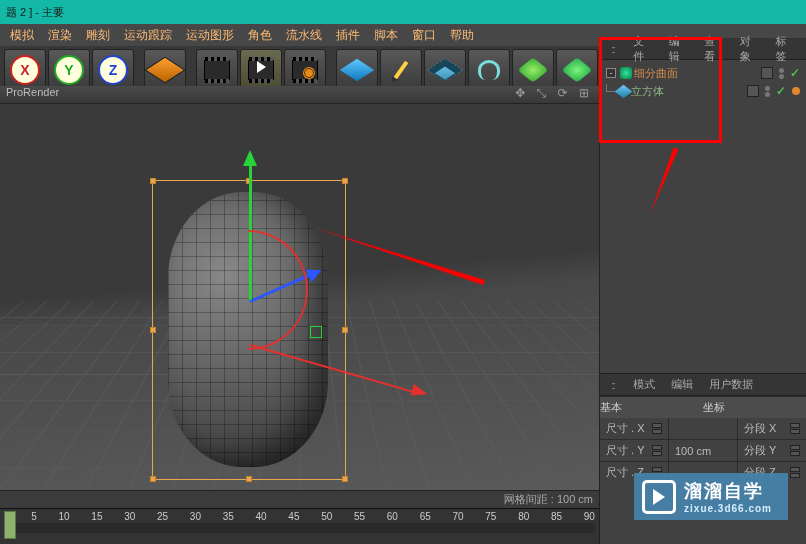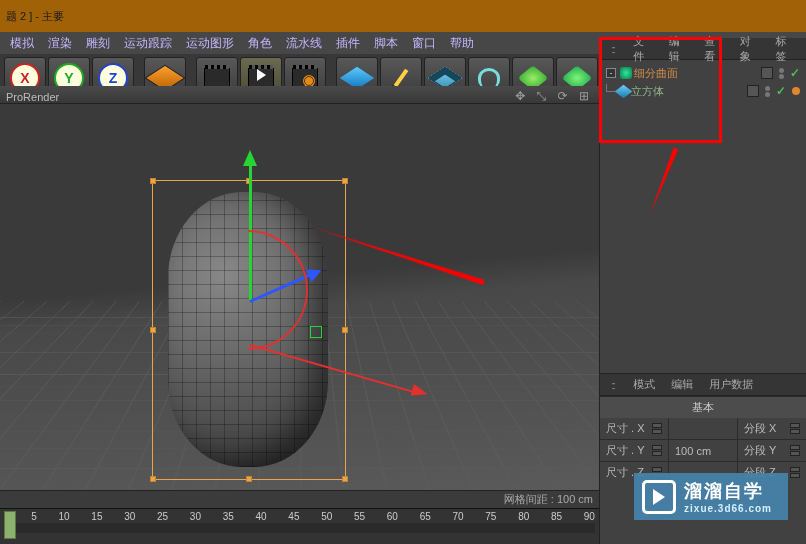--- a/index.html
+++ b/index.html
@@ -1,19 +1,19 @@
 <!DOCTYPE html>
 <html><head>
 <meta charset="utf-8">
 <style>
   *{box-sizing:border-box;margin:0;padding:0;font-family:"Microsoft YaHei",Arial,sans-serif;user-select:none}
   body{background:#474747;width:806px;height:544px;overflow:hidden;position:relative;font-size:12px;color:#bcbcbc}
-  .title-bar{height:32px;background:#a16207;display:flex;align-items:center;padding:0 6px;color:#1a1a1a;font-size:11px;overflow:hidden}
+  .title-bar{height:24px;background:#14b8a6;display:flex;align-items:center;padding:0 6px;color:#1a1a1a;font-size:11px;overflow:hidden}
   .menu-bar{height:22px;background:#474747;display:flex;align-items:center;padding:0 4px;gap:2px}
-  .menu-item{padding:2px 6px;color:#c4b5fd;cursor:pointer}
+  .menu-item{padding:2px 6px;color:#fdba74;cursor:pointer}
   .toolbar{height:48px;background:#383838;display:flex;align-items:center;padding:2px 4px;gap:2px}
   .toolbtn{width:42px;height:42px;border:1px solid #222;border-radius:3px;background:linear-gradient(#585858,#3a3a3a);display:flex;align-items:center;justify-content:center;cursor:pointer;position:relative}
   .toolbtn.sep{margin-right:8px}
   .toolbtn.active{background:linear-gradient(#6a6a50,#4a4a30)}
   .axis-circle{width:30px;height:30px;border-radius:50%;display:flex;align-items:center;justify-content:center;font-weight:bold;font-size:14px}
   .xcirc{border:2px solid #c22;color:#c22;background:radial-gradient(#ffe,#ffc)}
   .ycirc{border:2px solid #2a2;color:#2a2;background:radial-gradient(#ffe,#ffc)}
   .zcirc{border:2px solid #24c;color:#24c;background:radial-gradient(#ffe,#ffc)}
   .ico-cube{width:24px;height:24px;background:linear-gradient(135deg,#FFA02E,#B86200);transform:rotate(45deg) skew(-12deg,-12deg);border:1px solid #222}
   .ico-film{width:26px;height:20px;background:#2a2a2a;border:1px solid #000;position:relative}
@@ -26,21 +26,21 @@
   .ico-cubeseg{width:20px;height:20px;background:linear-gradient(135deg,#7FD8FF,#3C8EB0);transform:rotate(45deg) skew(-12deg,-12deg);box-shadow:inset 0 0 0 1px #16465a,inset 6px 0 0 1px #16465a,inset 0 6px 0 1px #16465a}
   .ico-bend{width:22px;height:20px;border:3px solid #7DD;border-radius:50% 50% 8px 8px;border-bottom:none}
   .ico-green{width:20px;height:20px;background:radial-gradient(#9E6,#3A3);border-radius:4px;transform:rotate(45deg) skew(-6deg,-6deg)}
   .ico-capsule{width:26px;height:16px;background:linear-gradient(#9BD,#568);border-radius:10px}
   .ico-floor{width:24px;height:16px;background:linear-gradient(#6B6BB6,#333368);transform:skewX(-20deg)}
   .ico-camera{width:22px;height:14px;background:#444;border:1px solid #111;position:relative}
   .ico-camera:before,.ico-camera:after{content:"";position:absolute;top:-8px;width:8px;height:8px;border:2px solid #ccc;border-radius:50%}
   .ico-camera:before{left:0}.ico-camera:after{right:0}
   .ico-light{width:16px;height:16px;border-radius:50%;background:radial-gradient(#fff,#ffd080 60%,#c90);box-shadow:0 0 6px #ffd080}
   .workspace{position:absolute;left:0;top:86px;right:207px;bottom:36px;background:#3B3B3B}
-  .vp-header{height:18px;background:linear-gradient(#4a4a4a,#383838);color:#bbb;font-size:11px;display:flex;align-items:flex-end;padding:0 6px;border-bottom:1px solid #222;justify-content:space-between}
+  .vp-header{height:18px;background:linear-gradient(#4a4a4a,#383838);color:#bbb;font-size:11px;display:flex;align-items:flex-start;padding:0 6px;border-bottom:1px solid #222;justify-content:space-between}
   .vp-icons{font-size:12px;letter-spacing:4px;color:#999}
   .viewport{position:absolute;left:0;top:18px;right:0;bottom:18px;background:linear-gradient(175deg,#3a3a3a 0%,#3a3a3a 45%,#484848 52%,#5a5a5a 100%);overflow:hidden}
   .vp-footer{position:absolute;left:0;right:0;bottom:0;height:18px;background:#3b3b3b;color:#aaa;font-size:11px;display:flex;align-items:center;justify-content:flex-end;padding:0 6px;border-top:1px solid #222}
   .grid-floor{position:absolute;left:50%;top:calc(50% + 70px);width:900px;height:460px;transform:translate(-50%,-50%) perspective(700px) rotateX(68deg);background-image:repeating-linear-gradient(0deg,#5a5a5a 0 1px,transparent 1px 30px),repeating-linear-gradient(90deg,#5a5a5a 0 1px,transparent 1px 30px);opacity:.85}
   .bbox{position:absolute;left:152px;top:76px;width:194px;height:300px;border:1.5px solid #E6A64E}
   .bbox .h{position:absolute;width:6px;height:6px;background:#E6A64E;border:1px solid #c8832b}
   .shape{position:absolute;left:168px;top:88px;width:160px;height:275px;border-radius:74px/86px;background:radial-gradient(circle at 35% 30%,#888 0%,#6b6b6b 35%,#4c4c4c 72%,#2f2f2f 100%);box-shadow:inset -18px -8px 30px rgba(0,0,0,.45);overflow:hidden}
   .shape .mesh{position:absolute;inset:0;background-image:repeating-linear-gradient(0deg,rgba(0,0,0,.35) 0 1px,transparent 1px 14px),repeating-linear-gradient(90deg,rgba(0,0,0,.35) 0 1px,transparent 1px 14px);border-radius:74px/86px;opacity:.75}
   .axis{position:absolute;left:250px;top:196px}
   .axis-line{position:absolute;left:0;top:0;background:currentColor}
@@ -61,21 +61,21 @@
   .tree-row .tags{margin-left:auto;display:flex;gap:3px;align-items:center}
   .tag-box{width:12px;height:12px;background:#555;border:1px solid #222}
   .vis-col{display:flex;flex-direction:column;gap:1px;margin-left:3px}
   .vis-dot{width:5px;height:5px;border-radius:50%;background:#777}
   .vchk{color:#4FBD4F;font-weight:bold;font-size:12px;margin-left:3px}
   .odot{width:8px;height:8px;border-radius:50%;background:#E0862F;margin-left:3px}
   .attr-tabs{height:22px;background:#353535;display:flex;align-items:center;gap:6px;padding:0 6px;border-bottom:1px solid #222;margin-top:0}
   .attr-title{display:flex;align-items:center;gap:6px;padding:4px 8px;color:#ccc;font-size:11px}
   .attr-title .i-cube{width:13px;height:13px;background:linear-gradient(135deg,#6ECBF5,#1A7CAA);transform:rotate(45deg) skew(-8deg,-8deg)}
   .attr-row{display:flex;border-top:1px solid #2b2b2b}
-  .attr-cell{flex:1;text-align:center;padding:3px 0;font-size:11px;color:#ccc;background:#4c4c4c}
+  .attr-cell{flex:1;padding:3px 0;font-size:11px;color:#ccc;background:#4c4c4c}
   .attr-grid{display:grid;grid-template-columns:1fr 1fr 1fr;gap:1px;background:#2b2b2b}
   .attr-gc{background:#414141;padding:3px 6px;font-size:11px;color:#bbb;display:flex;align-items:center;justify-content:space-between}
   .spin{width:10px;display:flex;flex-direction:column;gap:1px}
   .spin span{height:5px;background:#555;border:1px solid #222}
   .timeline{position:absolute;left:0;right:207px;bottom:0;height:36px;background:#333;border-top:1px solid #111}
   .tl-inner{position:absolute;left:4px;right:4px;top:14px;height:10px;background:#2a2a2a}
   .tl-cursor{position:absolute;left:4px;top:2px;width:12px;height:28px;background:#8DB16F;border:1px solid #5a7a42}
   .tl-ticks{position:absolute;left:4px;right:4px;top:2px;height:10px;display:flex;justify-content:space-between;color:#ccc;font-size:10px}
   .watermark{position:absolute;right:18px;bottom:24px;display:flex;align-items:center;gap:8px;background:rgba(70,130,170,.92);padding:6px 16px 6px 8px;color:#fff;font-size:18px;font-weight:bold;letter-spacing:2px;z-index:50}
   .watermark .play{width:34px;height:34px;border:3px solid #fff;border-radius:5px;display:flex;align-items:center;justify-content:center}
@@ -256,20 +256,21 @@
   </div>
 
   <div class="attr-tabs">
     <span class="rp-tab"><span class="hash">:::</span></span>
     <span class="rp-tab">模式</span>
     <span class="rp-tab">编辑</span>
     <span class="rp-tab">用户数据</span>
   </div>
   <div class="attr-row">
     <div class="attr-cell">基本</div>
+    <div class="attr-cell">坐标</div>
   </div>
   <div class="attr-grid">
     <div class="attr-gc">
         <span>尺寸 . X</span>
         <span class="spin">
           <span></span>
           <span></span>
         </span>
       </div>
     <div class="attr-gc"></div>

